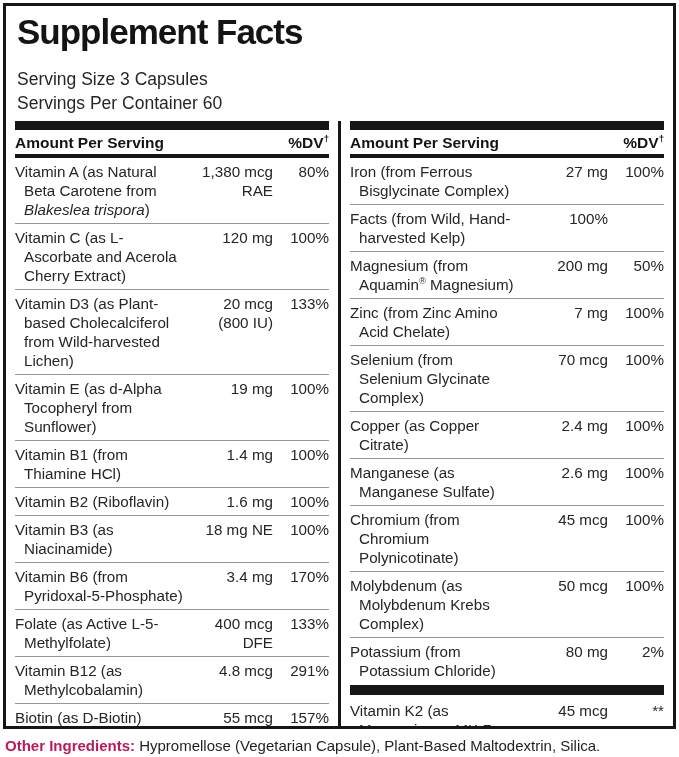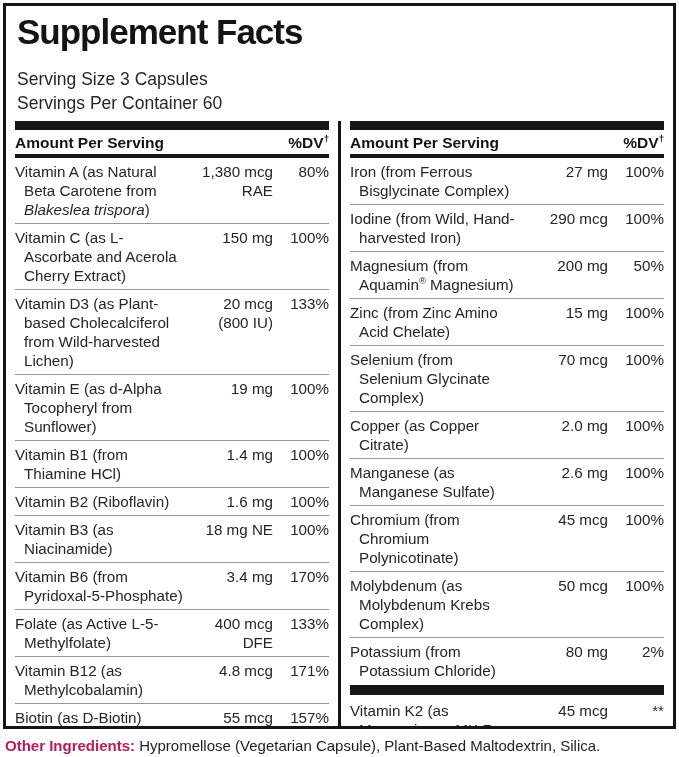--- a/index.html
+++ b/index.html
@@ -67,21 +67,21 @@
           <span><span>%DV</span><sup>†</sup></span>
         </div>
         <div class="rows" id="left-rows">
             <div class="nutrient-row">
               <div class="n-name">Vitamin A (as Natural Beta Carotene from <i>Blakeslea trispora</i>)</div>
               <div class="n-amount">1,380 mcg RAE</div>
               <div class="n-dv">80%</div>
             </div>
             <div class="nutrient-row">
               <div class="n-name">Vitamin C (as L-Ascorbate and Acerola Cherry Extract)</div>
-              <div class="n-amount">150 mg</div>
+              <div class="n-amount">120 mg</div>
               <div class="n-dv">100%</div>
             </div>
             <div class="nutrient-row">
               <div class="n-name">Vitamin D3 (as Plant-based Cholecalciferol from Wild-harvested Lichen)</div>
               <div class="n-amount">20 mcg (800 IU)</div>
               <div class="n-dv">133%</div>
             </div>
             <div class="nutrient-row">
               <div class="n-name">Vitamin E (as d-Alpha Tocopheryl from Sunflower)</div>
               <div class="n-amount">19 mg</div>
@@ -108,21 +108,21 @@
               <div class="n-dv">170%</div>
             </div>
             <div class="nutrient-row">
               <div class="n-name">Folate (as Active L-5-Methylfolate)</div>
               <div class="n-amount">400 mcg DFE</div>
               <div class="n-dv">133%</div>
             </div>
             <div class="nutrient-row">
               <div class="n-name">Vitamin B12 (as Methylcobalamin)</div>
               <div class="n-amount">4.8 mcg</div>
-              <div class="n-dv">171%</div>
+              <div class="n-dv">291%</div>
             </div>
             <div class="nutrient-row">
               <div class="n-name">Biotin (as D-Biotin)</div>
               <div class="n-amount">55 mcg</div>
               <div class="n-dv">157%</div>
             </div>
             <div class="nutrient-row"></div>
           </div>
       </div>
 
@@ -134,42 +134,41 @@
           <span>Amount Per Serving</span>
           <span><span>%DV</span><sup>†</sup></span>
         </div>
         <div class="rows" id="right-rows">
             <div class="nutrient-row">
               <div class="n-name">Iron (from Ferrous Bisglycinate Complex)</div>
               <div class="n-amount">27 mg</div>
               <div class="n-dv">100%</div>
             </div>
             <div class="nutrient-row">
-              <div class="n-name">Iodine (from Wild, Hand-harvested Iron)</div>
-              <div class="n-amount">290 mcg</div>
+              <div class="n-name">Facts (from Wild, Hand-harvested Kelp)</div>
               <div class="n-dv">100%</div>
             </div>
             <div class="nutrient-row">
               <div class="n-name">Magnesium (from Aquamin<sup>®</sup> Magnesium)</div>
               <div class="n-amount">200 mg</div>
               <div class="n-dv">50%</div>
             </div>
             <div class="nutrient-row">
               <div class="n-name">Zinc (from Zinc Amino Acid Chelate)</div>
-              <div class="n-amount">15 mg</div>
+              <div class="n-amount">7 mg</div>
               <div class="n-dv">100%</div>
             </div>
             <div class="nutrient-row">
               <div class="n-name">Selenium (from Selenium Glycinate Complex)</div>
               <div class="n-amount">70 mcg</div>
               <div class="n-dv">100%</div>
             </div>
             <div class="nutrient-row">
               <div class="n-name">Copper (as Copper Citrate)</div>
-              <div class="n-amount">2.0 mg</div>
+              <div class="n-amount">2.4 mg</div>
               <div class="n-dv">100%</div>
             </div>
             <div class="nutrient-row">
               <div class="n-name">Manganese (as Manganese Sulfate)</div>
               <div class="n-amount">2.6 mg</div>
               <div class="n-dv">100%</div>
             </div>
             <div class="nutrient-row">
               <div class="n-name">Chromium (from Chromium Polynicotinate)</div>
               <div class="n-amount">45 mcg</div>

